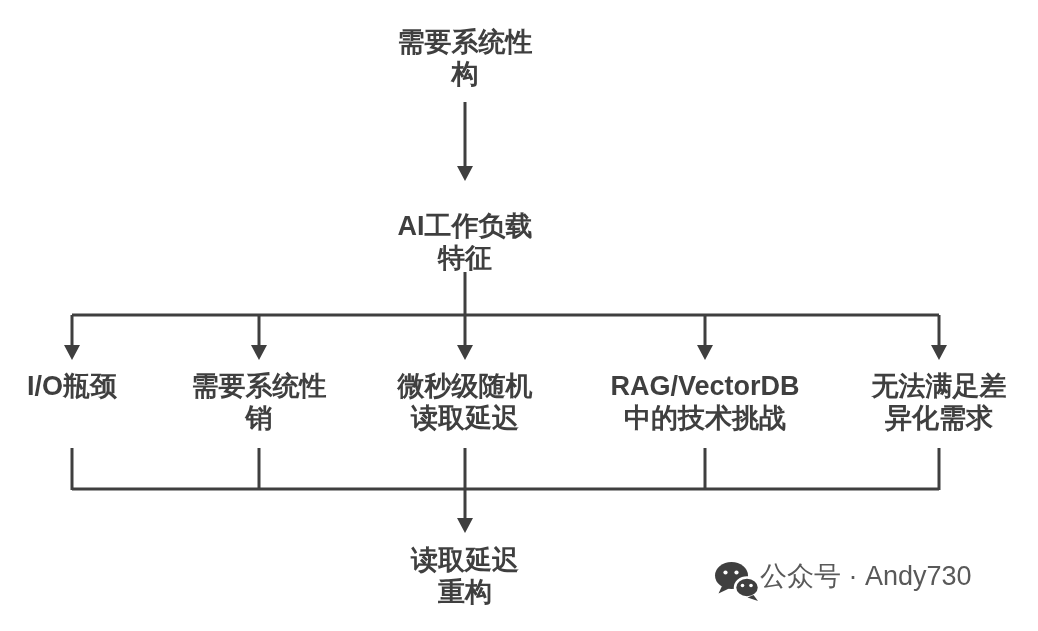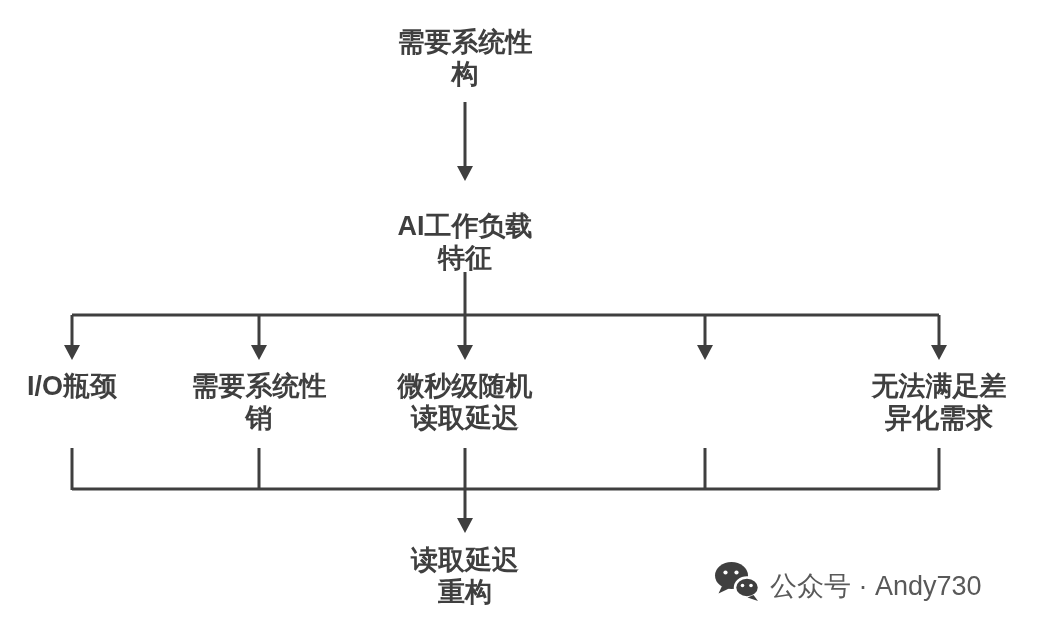--- a/index.html
+++ b/index.html
@@ -26,22 +26,21 @@
     line-height: 32px;
     font-weight: 700;
     color: #3f3f3f;
   }
   .node.wide { width: 280px; }
   .footer {
     position: absolute;
     left: 714px;
     top: 560px;
     display: flex;
-    align-items: flex-end;
-    gap: 10px;
+    align-items: flex-start;
   }
   .watermark-text {
     font-size: 27px;
     line-height: 32px;
     font-weight: 400;
     color: #595959;
     white-space: nowrap;
   }
 </style>
 </head>
@@ -98,20 +97,22 @@
 特征</div>
 
   <div class="node" style="left:-58px; top:370px;">I/O瓶颈</div>
 
   <div class="node" style="left:129px; top:370px;">需要系统性
 销</div>
 
   <div class="node" style="left:335px; top:370px;">微秒级随机
 读取延迟</div>
 
+  <div class="node wide" style="left:565px; top:370px;">RAG/VectorDB
+中的技术挑战</div>
 
   <div class="node" style="left:809px; top:370px;">无法满足差
 异化需求</div>
 
   <div class="node" style="left:335px; top:544px;">读取延迟
 重构</div>
 
   <div class="footer">
     <svg width="46" height="42" viewBox="0 0 46 42" xmlns="http://www.w3.org/2000/svg">
       <ellipse cx="17.5" cy="15.5" rx="16.5" ry="13.5" fill="#3f3f3f"></ellipse>

